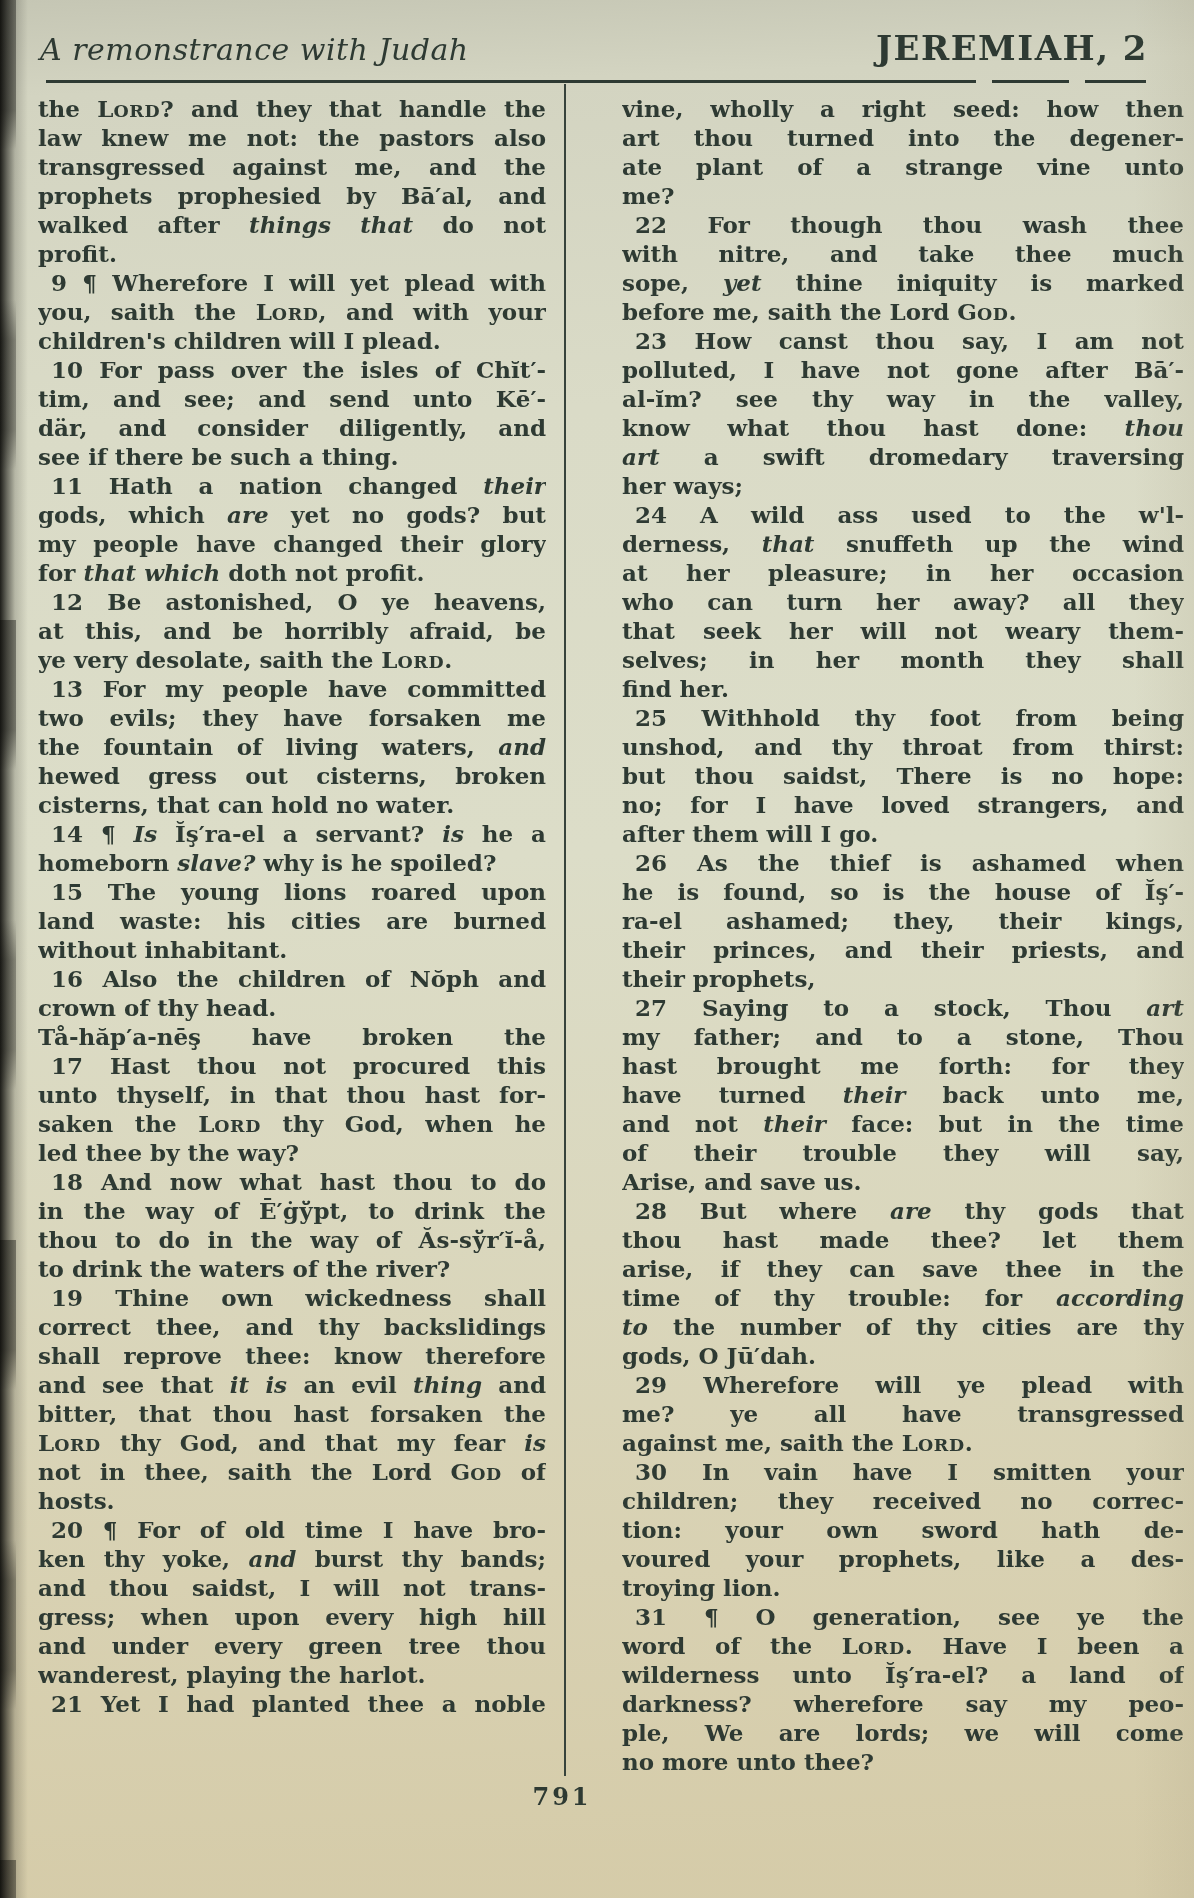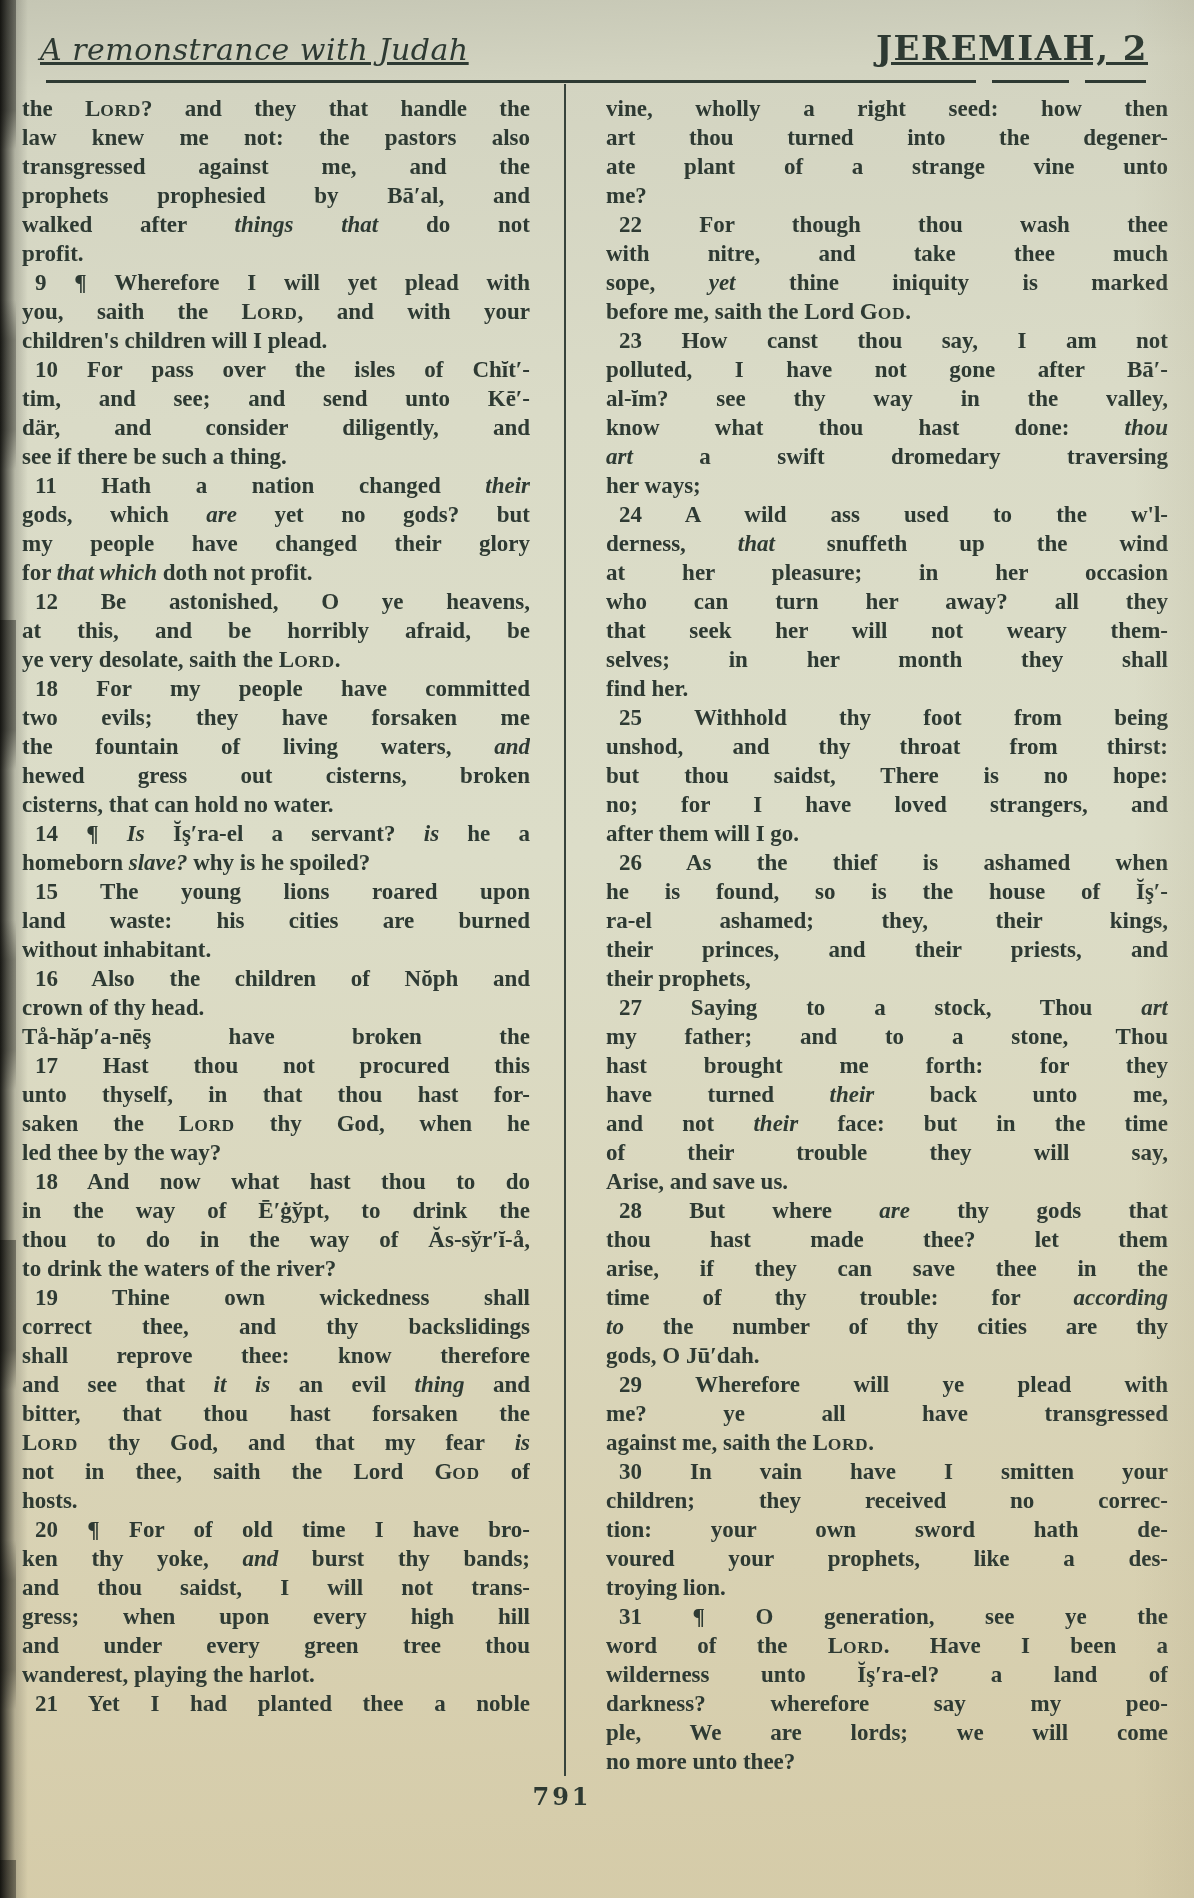--- a/index.html
+++ b/index.html
@@ -17,29 +17,29 @@
   .binding{
     position:absolute;left:0;top:0;bottom:0;width:30px;
     background:linear-gradient(90deg,rgba(14,14,11,.92) 0,rgba(14,14,11,.55) 7px,rgba(14,14,11,.18) 15px,rgba(14,14,11,0) 28px);
   }
   .binding::after{
     content:"";position:absolute;left:0;top:0;bottom:0;width:16px;
     background:repeating-linear-gradient(180deg,
       rgba(8,8,6,.40) 0 110px, rgba(8,8,6,0) 150px 300px,
       rgba(8,8,6,.30) 340px 430px, rgba(8,8,6,0) 470px 620px);
   }
-  .header{position:absolute;top:28px;left:40px;right:46px;display:flex;justify-content:space-between;align-items:baseline;text-decoration:underline;}
+  .header{position:absolute;top:28px;left:40px;right:46px;display:flex;justify-content:space-between;align-items:baseline;}
   .running-head{font-style:italic;font-size:30px;letter-spacing:.5px;}
   .book-title{font-weight:bold;font-size:34px;letter-spacing:1.5px;margin-left:13px;}
   .rule{
     position:absolute;top:80px;left:46px;width:1100px;height:3px;
     background:linear-gradient(90deg,#2e3a33 0%,#2e3a33 84.5%,transparent 84.5%,transparent 86%,#2e3a33 86%,#2e3a33 93%,transparent 93%,transparent 94.5%,#2e3a33 94.5%,#2e3a33 100%);
   }
   .divider{position:absolute;left:564px;top:84px;height:1692px;width:2px;background:#37433c;}
-  .cols{position:absolute;top:94px;left:22px;display:flex;font-family:Liberation Serif, serif;}
+  .cols{position:absolute;top:94px;left:38px;display:flex;}
   .col{font-size:23px;line-height:29px;font-weight:bold;}
   .col-left{width:508px;margin-right:76px;}
   .col-right{width:562px;}
   .line{height:29px;overflow:hidden;text-align:justify;text-align-last:justify;-moz-text-align-last:justify;}
   .line.e{text-align-last:left;-moz-text-align-last:left;}
   .line.v{text-indent:13px;}
   .i{font-style:italic;}
   .scr{font-size:.76em;letter-spacing:.6px;}
   .pageno{position:absolute;top:1782px;left:0;width:1124px;text-align:center;font-weight:bold;font-size:24px;letter-spacing:3px;}
 </style>
@@ -72,21 +72,21 @@
         <div class="line">tim, and see; and send unto Kē′-</div>
         <div class="line">där, and consider diligently, and</div>
         <div class="line e">see if there be such a thing.</div>
         <div class="line v">11 Hath a nation changed <span class="i">their</span></div>
         <div class="line">gods, which <span class="i">are</span> yet no gods? but</div>
         <div class="line">my people have changed their glory</div>
         <div class="line e">for <span class="i">that which</span> doth not profit.</div>
         <div class="line v">12 Be astonished, O ye heavens,</div>
         <div class="line">at this, and be horribly afraid, be</div>
         <div class="line e">ye very desolate, saith the <span><span>L</span><span class="scr">ORD</span></span>.</div>
-        <div class="line v">18 For my people have committed</div>
+        <div class="line v">13 For my people have committed</div>
         <div class="line">two evils; they have forsaken me</div>
         <div class="line">the fountain of living waters, <span class="i">and</span></div>
         <div class="line">hewed gress out cisterns, broken</div>
         <div class="line e">cisterns, that can hold no water.</div>
         <div class="line v">14 ¶ <span class="i">Is</span> Ĭş′ra-el a servant? <span class="i">is</span> he a</div>
         <div class="line e">homeborn <span class="i">slave?</span> why is he spoiled?</div>
         <div class="line v">15 The young lions roared upon</div>
         <div class="line">land waste: his cities are burned</div>
         <div class="line e">without inhabitant.</div>
         <div class="line v">16 Also the children of Nŏph and</div>

